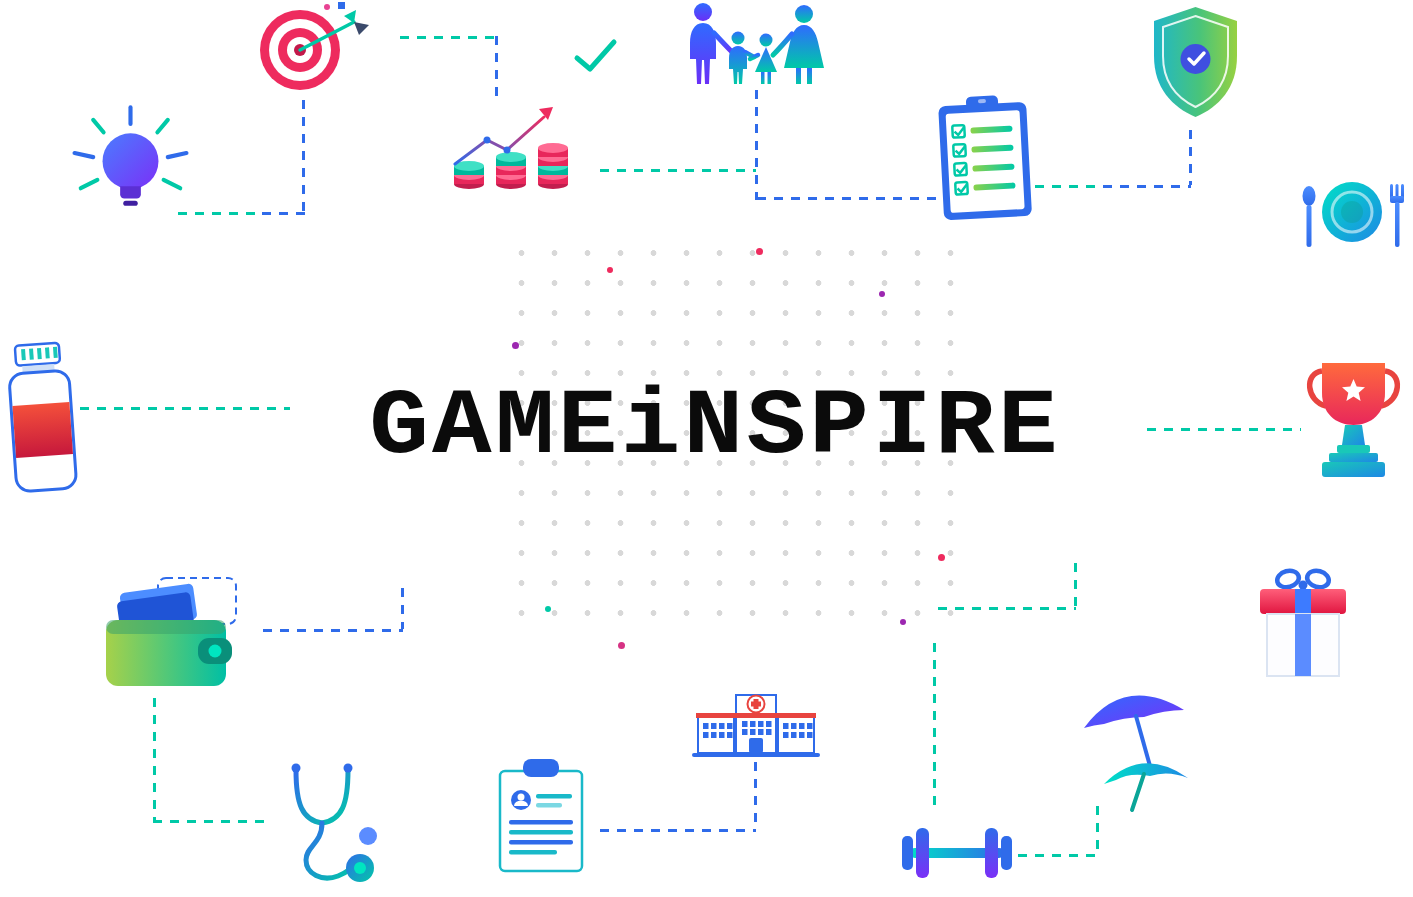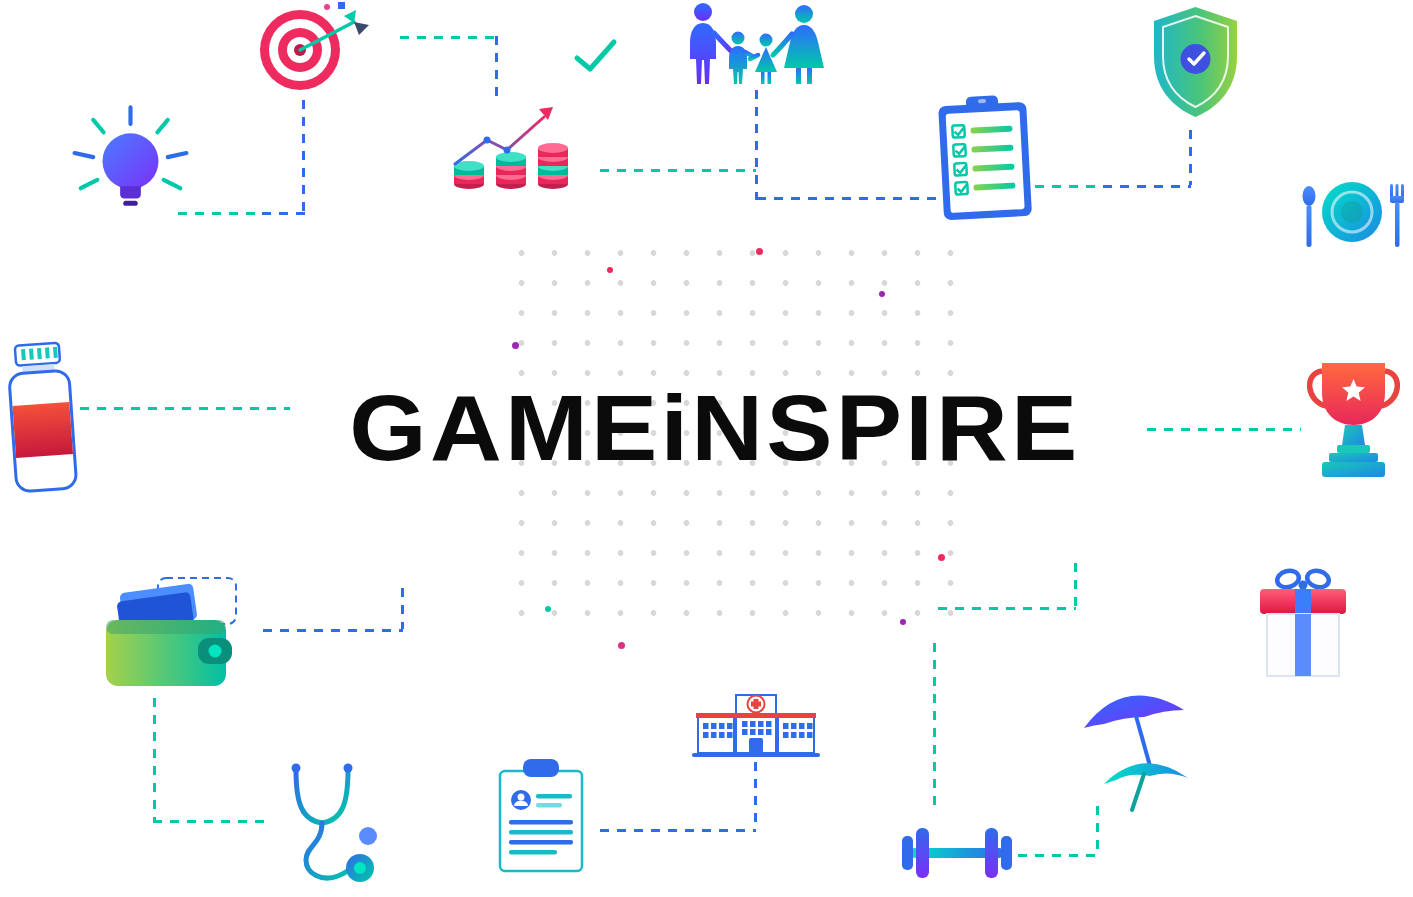--- a/index.html
+++ b/index.html
@@ -1,16 +1,16 @@
 <!DOCTYPE html>
 <html style="--teal: #00c9a7; --blue: #2f6bea; --violet: #7b2ff7; --pink: #ee2b5e; --red: #e8443f; --green: #8bd24a; --logo_text: #0b0b0b; --dot_gray: #d8d8d8; --background: #ffffff;"><head>
 <meta charset="utf-8">
 <style>
   html,body{margin:0;padding:0;background:#fff;}
-  .canvas{position:relative;width:1413px;height:897px;background:var(--background,#ffffff);overflow:hidden;font-family:Liberation Sans, sans-serif;}
+  .canvas{position:relative;width:1413px;height:897px;background:var(--background,#ffffff);overflow:hidden;font-family:Liberation Mono, monospace;}
   .icon{position:absolute;}
   .icon svg{width:100%;height:100%;display:block;overflow:visible;}
   .ch,.cv{position:absolute;}
   .ch{height:3px;background:repeating-linear-gradient(90deg,var(--c,#00c9a7) 0 9px,transparent 9px 17px);}
   .cv{width:3px;background:repeating-linear-gradient(180deg,var(--c,#00c9a7) 0 9px,transparent 9px 17px);}
   .teal{--c:var(--teal,#00c9a7);}
   .blue{--c:var(--blue,#2f6bea);}
   .dot-grid{position:absolute;left:505px;top:238px;width:472px;height:402px;
     background-image:radial-gradient(circle,var(--dot_gray,#d8d8d8) 2.6px,transparent 3.2px);
     background-size:33px 30px;z-index:1;}

